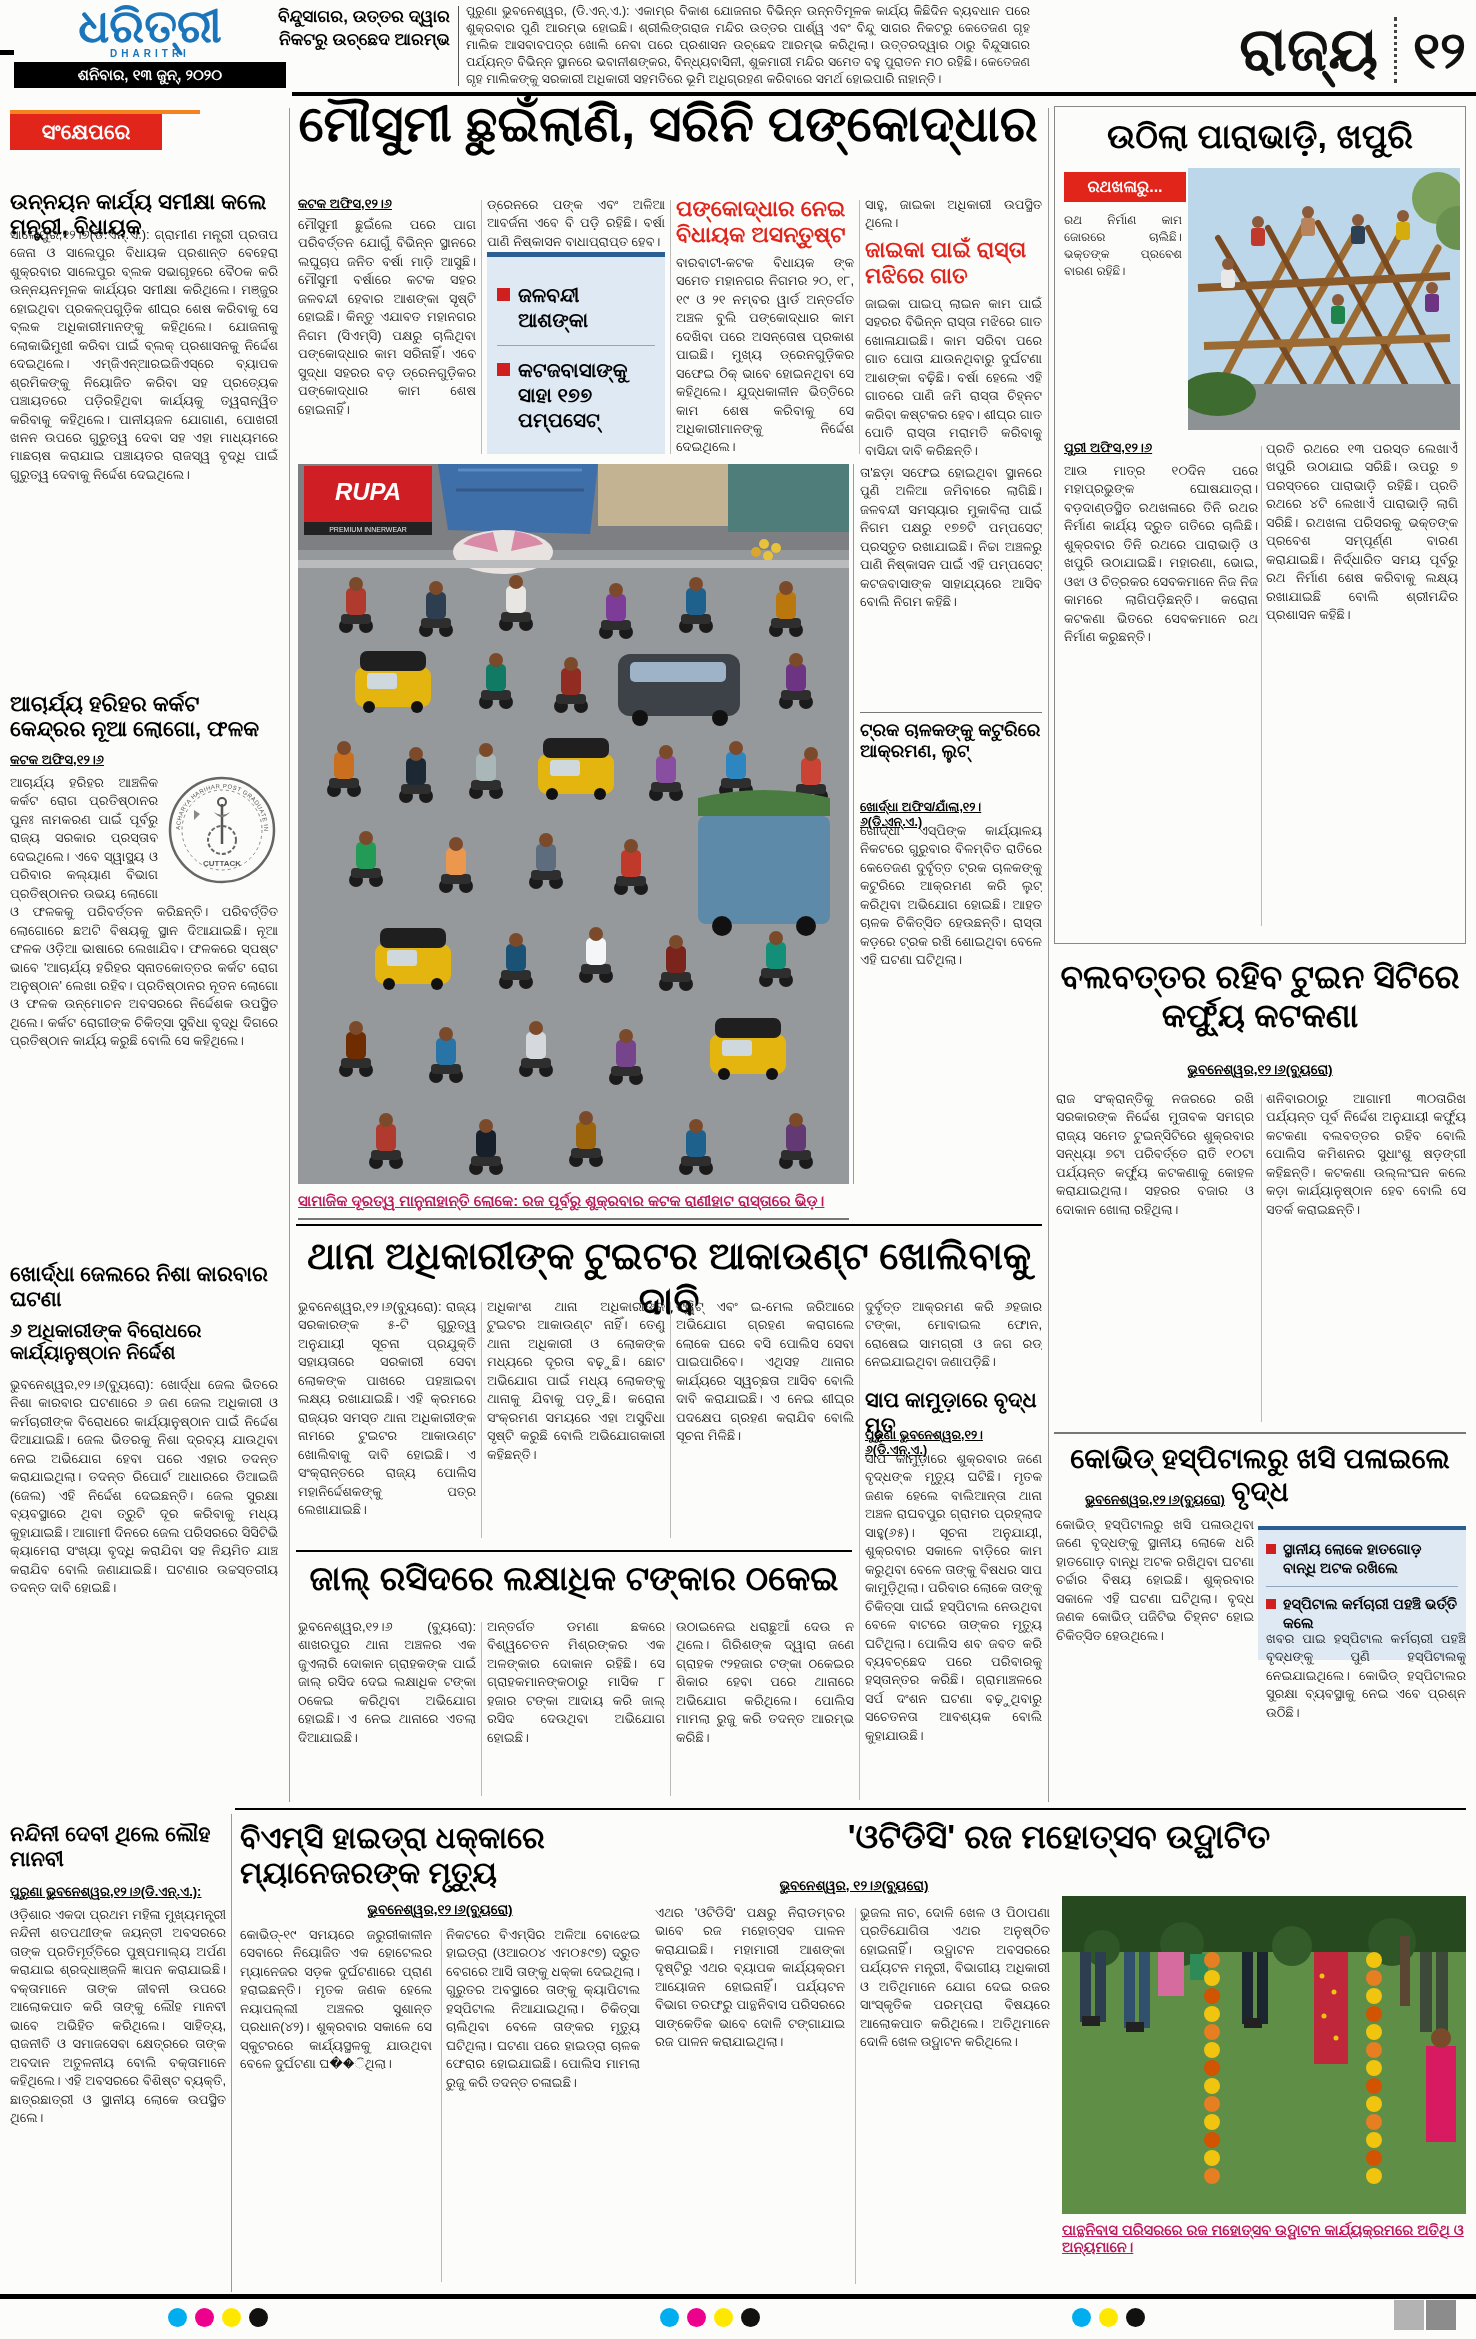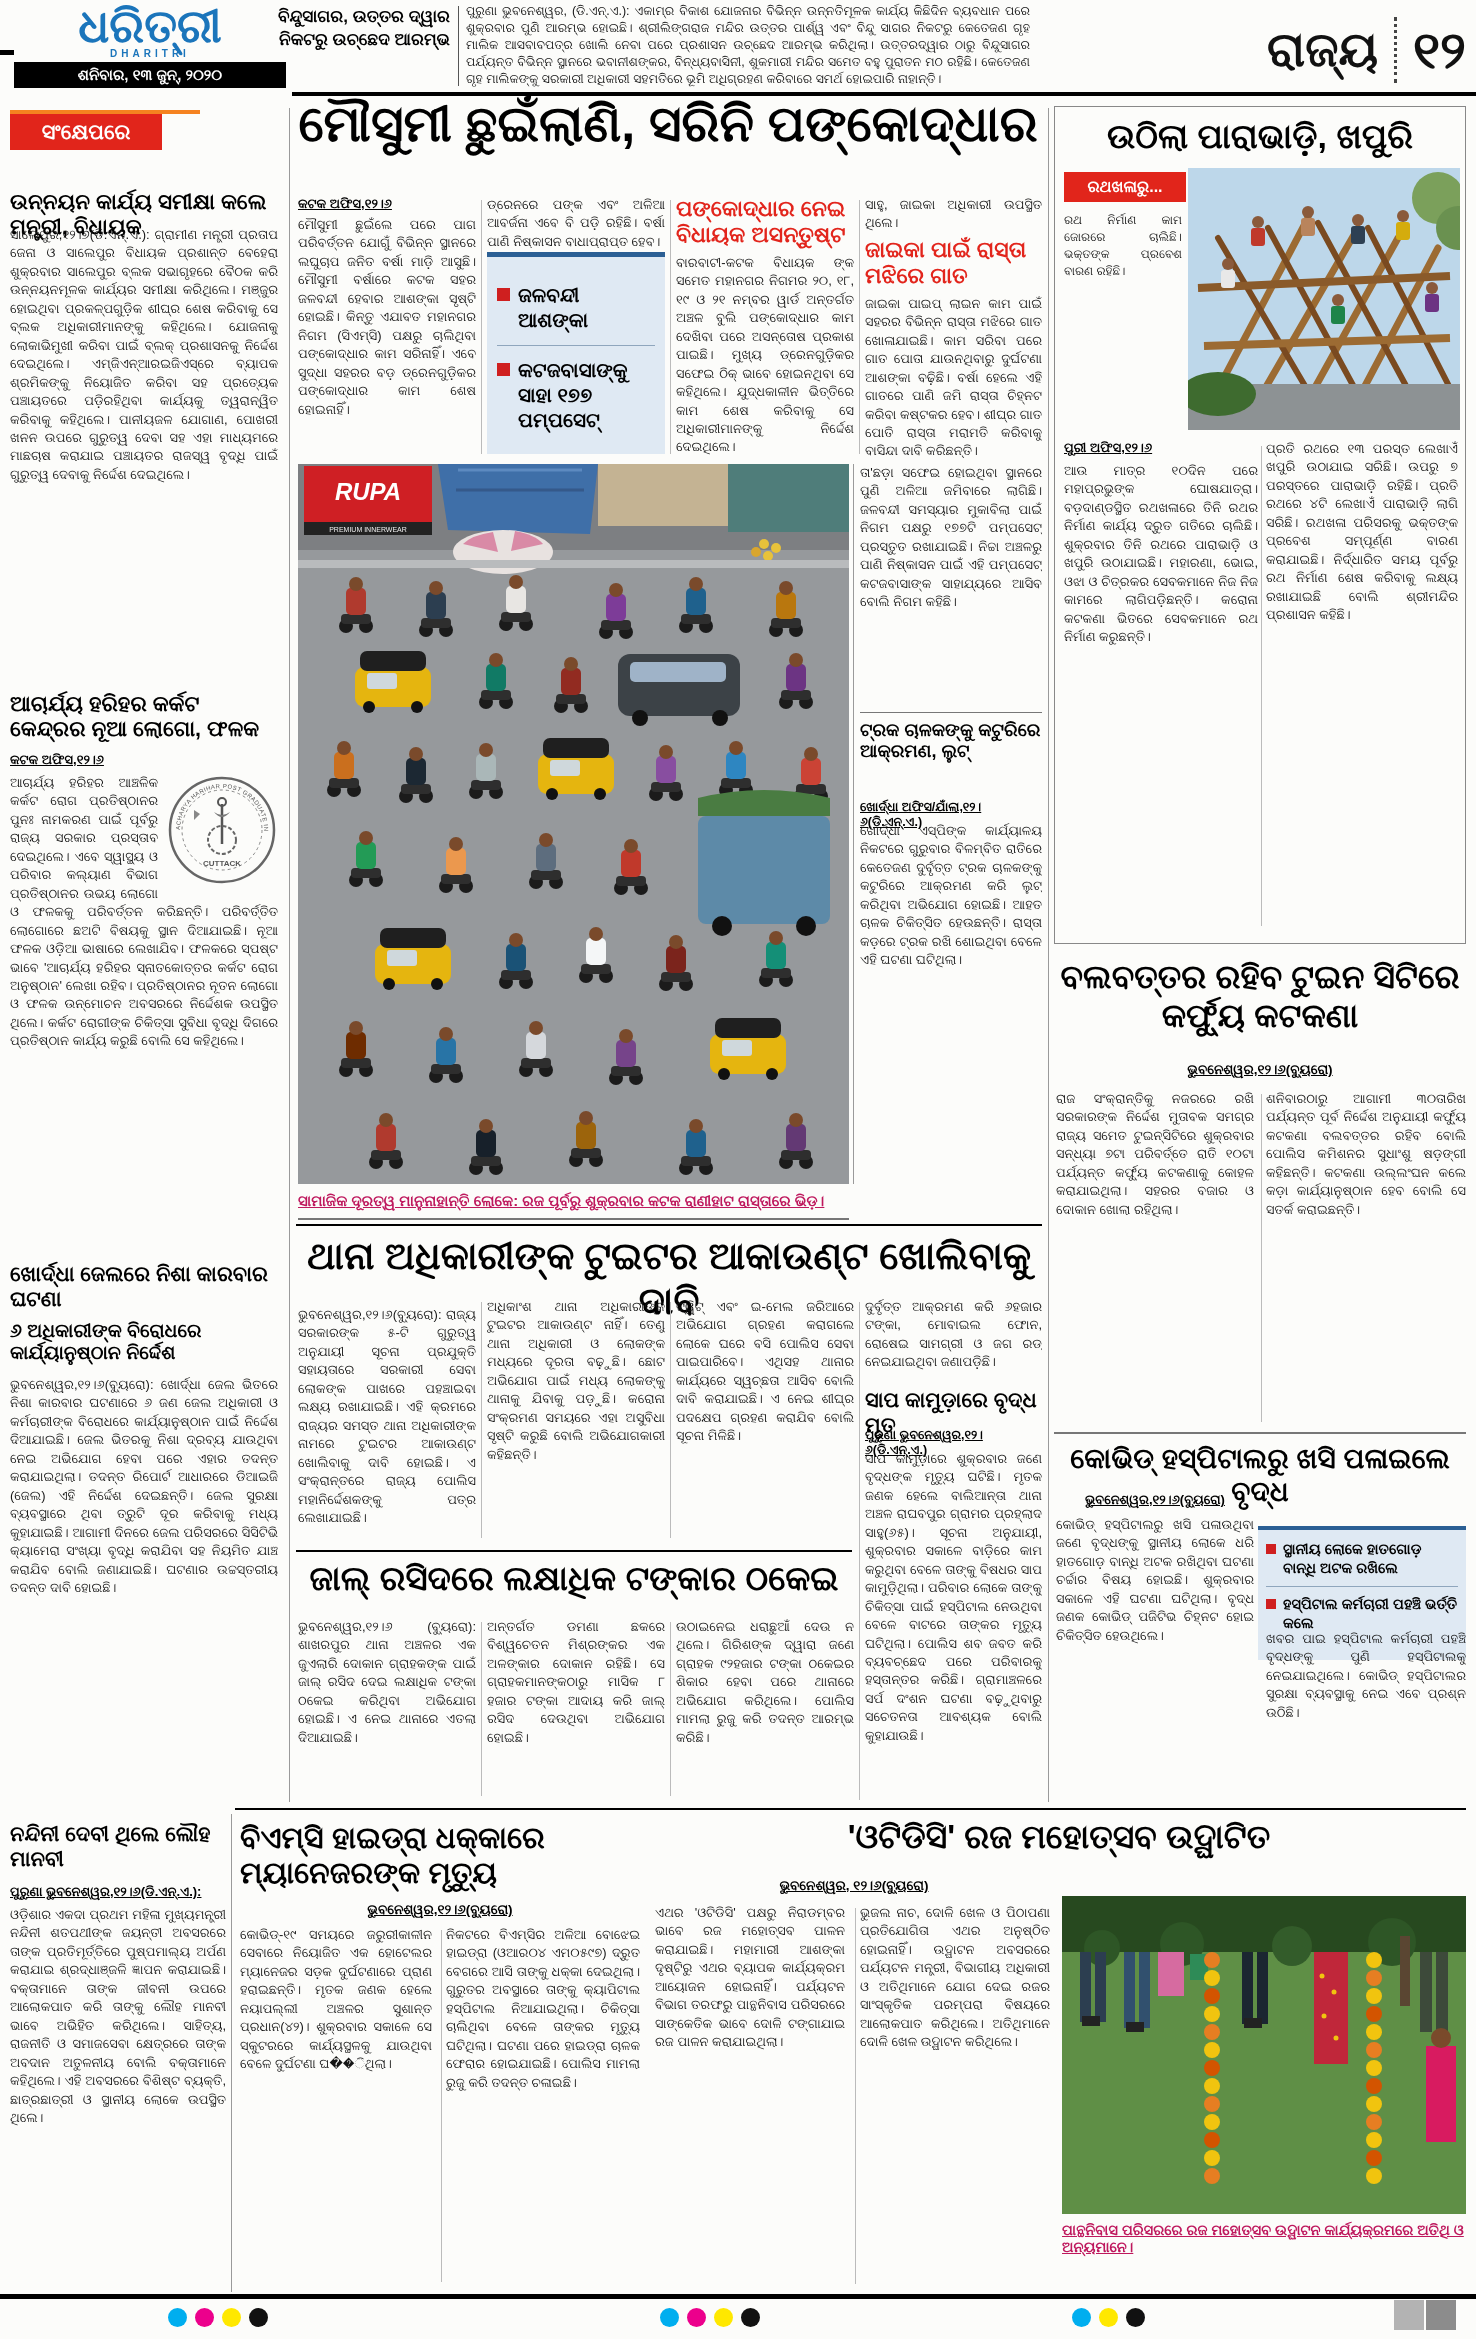--- a/index.html
+++ b/index.html
@@ -38,21 +38,21 @@
     <div class="ctr" style="font-size:46px;font-weight:800;color:#1b75bb;line-height:48px;">ଧରିତ୍ରୀ</div>
     <div class="ctr" style="font-size:10px;font-weight:700;color:#1b75bb;letter-spacing:4px;margin-top:-2px;">DHARITRI</div>
     <div style="background:#000;color:#fff;height:26px;margin-top:3px;display:flex;align-items:center;justify-content:center;font-size:15px;font-weight:700;">ଶନିବାର, ୧୩ ଜୁନ୍, ୨୦୨୦</div>
   </div>
 
   <div class="a hl" style="left:246px;top:6px;width:204px;font-size:17px;text-align:right;line-height:1.35;">ବିନ୍ଦୁସାଗର, ଉତ୍ତର ଦ୍ୱାର ନିକଟରୁ ଉଚ୍ଛେଦ ଆରମ୍ଭ</div>
   <div class="a vrl" style="left:458px;top:6px;height:80px;"></div>
   <div class="a b" style="left:466px;top:3px;width:564px;height:86px;font-size:12.5px;line-height:1.36;">ପୁରୁଣା ଭୁବନେଶ୍ୱର, (ଡି.ଏନ୍.ଏ.): ଏକାମ୍ର ବିକାଶ ଯୋଜନାର ବିଭିନ୍ନ ଉନ୍ନତିମୂଳକ କାର୍ଯ୍ୟ କିଛିଦିନ ବ୍ୟବଧାନ ପରେ ଶୁକ୍ରବାର ପୁଣି ଆରମ୍ଭ ହୋଇଛି। ଶ୍ରୀଲିଙ୍ଗରାଜ ମନ୍ଦିର ଉତ୍ତର ପାର୍ଶ୍ୱ ଏବଂ ବିନ୍ଦୁ ସାଗର ନିକଟରୁ କେତେଜଣ ଗୃହ ମାଲିକ ଆସବାବପତ୍ର ଖୋଲି ନେବା ପରେ ପ୍ରଶାସନ ଉଚ୍ଛେଦ ଆରମ୍ଭ କରିଥିଲା। ଉତ୍ତରଦ୍ୱାର ଠାରୁ ବିନ୍ଦୁସାଗର ପର୍ଯ୍ୟନ୍ତ ବିଭିନ୍ନ ସ୍ଥାନରେ ଭବାନୀଶଙ୍କର, ବିନ୍ଧ୍ୟବାସିନୀ, ଶୁକମାରୀ ମନ୍ଦିର ସମେତ ବହୁ ପୁରାତନ ମଠ ରହିଛି। କେତେଜଣ ଗୃହ ମାଲିକଙ୍କୁ ସରକାରୀ ଅଧିକାରୀ ସହମତିରେ ଭୂମି ଅଧିଗ୍ରହଣ କରିବାରେ ସମର୍ଥ ହୋଇପାରି ନାହାନ୍ତି।</div>
 
   <div class="a" style="left:1130px;top:12px;width:336px;height:76px;display:flex;align-items:center;justify-content:flex-end;gap:16px;">
-    <span style="font-size:48px;font-weight:800;">ରାଜ୍ୟ</span>
+    <span style="font-size:60px;font-weight:800;">ରାଜ୍ୟ</span>
     <span style="border-left:3px dotted #444;height:66px;"></span>
     <span style="font-size:52px;font-weight:800;">୧୨</span>
   </div>
 
   <div class="a hr" style="left:292px;top:92px;width:1184px;height:3.5px;"></div>
 
   <div class="a" style="left:10px;top:110px;width:190px;height:4px;background:#f58220;"></div>
   <div class="a tag" style="left:10px;top:114px;width:152px;height:36px;font-size:21px;">ସଂକ୍ଷେପରେ</div>
 
   <div class="a hl" style="left:10px;top:162px;width:268px;font-size:21.5px;margin-top:28px;">ଉନ୍ନୟନ କାର୍ଯ୍ୟ ସମୀକ୍ଷା କଲେ ମନ୍ତ୍ରୀ, ବିଧାୟକ</div>
@@ -217,21 +217,21 @@
 
   <div class="a vr" style="left:853px;top:464px;height:720px;"></div>
   <div class="a b" style="left:860px;top:464px;width:182px;height:240px;">ତା'ଛଡ଼ା ସଫେଇ ହୋଇଥିବା ସ୍ଥାନରେ ପୁଣି ଅଳିଆ ଜମିବାରେ ଲାଗିଛି। ଜଳବନ୍ଦୀ ସମସ୍ୟାର ମୁକାବିଲା ପାଇଁ ନିଗମ ପକ୍ଷରୁ ୧୭୭ଟି ପମ୍ପସେଟ୍ ପ୍ରସ୍ତୁତ ରଖାଯାଇଛି। ନିଚ୍ଚା ଅଞ୍ଚଳରୁ ପାଣି ନିଷ୍କାସନ ପାଇଁ ଏହି ପମ୍ପସେଟ୍ କଟଜବାସାଙ୍କ ସାହାଯ୍ୟରେ ଆସିବ ବୋଲି ନିଗମ କହିଛି।</div>
   <div class="a hrg" style="left:860px;top:712px;width:182px;height:1px;"></div>
   <div class="a hl" style="left:860px;top:720px;width:182px;font-size:18px;">ଟ୍ରକ ଚାଳକଙ୍କୁ କଟୁରିରେ ଆକ୍ରମଣ, ଲୁଟ୍</div>
   <div class="a dl" style="left:860px;top:800px;width:182px;font-size:12.5px;">ଖୋର୍ଦ୍ଧା ଅଫିସ/ଯାଁଲା,୧୨।୬(ଡି.ଏନ୍.ଏ.)</div>
   <div class="a b" style="left:860px;top:822px;width:182px;height:360px;">ଖୋର୍ଦ୍ଧା ଏସ୍‌ପିଙ୍କ କାର୍ଯ୍ୟାଳୟ ନିକଟରେ ଗୁରୁବାର ବିଳମ୍ବିତ ରାତିରେ କେତେଜଣ ଦୁର୍ବୃତ୍ତ ଟ୍ରକ ଚାଳକଙ୍କୁ କଟୁରିରେ ଆକ୍ରମଣ କରି ଲୁଟ୍ କରିଥିବା ଅଭିଯୋଗ ହୋଇଛି। ଆହତ ଚାଳକ ଚିକିତ୍ସିତ ହେଉଛନ୍ତି। ରାସ୍ତା କଡ଼ରେ ଟ୍ରକ ରଖି ଶୋଇଥିବା ବେଳେ ଏହି ଘଟଣା ଘଟିଥିଲା।</div>
 
   <div class="a hr" style="left:296px;top:1224px;width:746px;height:2px;"></div>
   <div class="a hl ctr" style="left:296px;top:1234px;width:746px;font-size:38px;">ଥାନା ଅଧିକାରୀଙ୍କ ଟୁଇଟର ଆକାଉଣ୍ଟ ଖୋଲିବାକୁ ଦାବି</div>
-  <div class="a b" style="left:298px;top:1298px;width:178px;height:244px;margin-top:8px;">ଭୁବନେଶ୍ୱର,୧୨।୬(ବ୍ୟୁରୋ): ରାଜ୍ୟ ସରକାରଙ୍କ ୫-ଟି ଗୁରୁତ୍ୱ ଅନୁଯାୟୀ ସୂଚନା ପ୍ରଯୁକ୍ତି ସହାୟତାରେ ସରକାରୀ ସେବା ଲୋକଙ୍କ ପାଖରେ ପହଞ୍ଚାଇବା ଲକ୍ଷ୍ୟ ରଖାଯାଇଛି। ଏହି କ୍ରମରେ ରାଜ୍ୟର ସମସ୍ତ ଥାନା ଅଧିକାରୀଙ୍କ ନାମରେ ଟୁଇଟର ଆକାଉଣ୍ଟ ଖୋଲିବାକୁ ଦାବି ହୋଇଛି। ଏ ସଂକ୍ରାନ୍ତରେ ରାଜ୍ୟ ପୋଲିସ ମହାନିର୍ଦ୍ଦେଶକଙ୍କୁ ପତ୍ର ଲେଖାଯାଇଛି।</div>
+  <div class="a b" style="left:298px;top:1298px;width:178px;height:244px;">ଭୁବନେଶ୍ୱର,୧୨।୬(ବ୍ୟୁରୋ): ରାଜ୍ୟ ସରକାରଙ୍କ ୫-ଟି ଗୁରୁତ୍ୱ ଅନୁଯାୟୀ ସୂଚନା ପ୍ରଯୁକ୍ତି ସହାୟତାରେ ସରକାରୀ ସେବା ଲୋକଙ୍କ ପାଖରେ ପହଞ୍ଚାଇବା ଲକ୍ଷ୍ୟ ରଖାଯାଇଛି। ଏହି କ୍ରମରେ ରାଜ୍ୟର ସମସ୍ତ ଥାନା ଅଧିକାରୀଙ୍କ ନାମରେ ଟୁଇଟର ଆକାଉଣ୍ଟ ଖୋଲିବାକୁ ଦାବି ହୋଇଛି। ଏ ସଂକ୍ରାନ୍ତରେ ରାଜ୍ୟ ପୋଲିସ ମହାନିର୍ଦ୍ଦେଶକଙ୍କୁ ପତ୍ର ଲେଖାଯାଇଛି।</div>
   <div class="a b" style="left:487px;top:1298px;width:178px;height:244px;">ଅଧିକାଂଶ ଥାନା ଅଧିକାରୀଙ୍କ ଟୁଇଟର ଆକାଉଣ୍ଟ ନାହିଁ। ତେଣୁ ଥାନା ଅଧିକାରୀ ଓ ଲୋକଙ୍କ ମଧ୍ୟରେ ଦୂରତା ବଢ଼ୁଛି। ଛୋଟ ଅଭିଯୋଗ ପାଇଁ ମଧ୍ୟ ଲୋକଙ୍କୁ ଥାନାକୁ ଯିବାକୁ ପଡ଼ୁଛି। କରୋନା ସଂକ୍ରମଣ ସମୟରେ ଏହା ଅସୁବିଧା ସୃଷ୍ଟି କରୁଛି ବୋଲି ଅଭିଯୋଗକାରୀ କହିଛନ୍ତି।</div>
   <div class="a b" style="left:676px;top:1298px;width:178px;height:244px;">ଟ୍ୱିଟ୍ ଏବଂ ଇ-ମେଲ ଜରିଆରେ ଅଭିଯୋଗ ଗ୍ରହଣ କରାଗଲେ ଲୋକେ ଘରେ ବସି ପୋଲିସ ସେବା ପାଇପାରିବେ। ଏଥିସହ ଥାନାର କାର୍ଯ୍ୟରେ ସ୍ୱଚ୍ଛତା ଆସିବ ବୋଲି ଦାବି କରାଯାଇଛି। ଏ ନେଇ ଶୀଘ୍ର ପଦକ୍ଷେପ ଗ୍ରହଣ କରାଯିବ ବୋଲି ସୂଚନା ମିଳିଛି।</div>
   <div class="a vr" style="left:481px;top:1302px;height:236px;border-color:#bbb;"></div>
   <div class="a vr" style="left:670px;top:1302px;height:236px;border-color:#bbb;"></div>
   <div class="a vr" style="left:859px;top:1302px;height:498px;border-color:#bbb;"></div>
 
   <div class="a b" style="left:865px;top:1298px;width:177px;height:74px;">ଦୁର୍ବୃତ୍ତ ଆକ୍ରମଣ କରି ୬ହଜାର ଟଙ୍କା, ମୋବାଇଲ ଫୋନ, ରୋଷେଇ ସାମଗ୍ରୀ ଓ ଜଗ ରଡ୍ ନେଇଯାଇଥିବା ଜଣାପଡ଼ିଛି।</div>
   <div class="a hl" style="left:865px;top:1388px;width:177px;font-size:21px;">ସାପ କାମୁଡ଼ାରେ ବୃଦ୍ଧ ମୃତ</div>
   <div class="a dl" style="left:865px;top:1428px;width:177px;font-size:12.5px;">ପୁରୁଣା ଭୁବନେଶ୍ୱର,୧୨।୬(ଡି.ଏନ୍.ଏ.)</div>
   <div class="a b" style="left:865px;top:1450px;width:177px;height:350px;">ସାପ କାମୁଡ଼ାରେ ଶୁକ୍ରବାର ଜଣେ ବୃଦ୍ଧଙ୍କ ମୃତ୍ୟୁ ଘଟିଛି। ମୃତକ ଜଣକ ହେଲେ ବାଲିଆନ୍ତା ଥାନା ଅଞ୍ଚଳ ରାଘବପୁର ଗ୍ରାମର ପ୍ରହ୍ଲାଦ ସାହୁ(୬୫)। ସୂଚନା ଅନୁଯାୟୀ, ଶୁକ୍ରବାର ସକାଳେ ବାଡ଼ିରେ କାମ କରୁଥିବା ବେଳେ ତାଙ୍କୁ ବିଷଧର ସାପ କାମୁଡ଼ିଥିଲା। ପରିବାର ଲୋକେ ତାଙ୍କୁ ଚିକିତ୍ସା ପାଇଁ ହସ୍ପିଟାଲ ନେଉଥିବା ବେଳେ ବାଟରେ ତାଙ୍କର ମୃତ୍ୟୁ ଘଟିଥିଲା। ପୋଲିସ ଶବ ଜବତ କରି ବ୍ୟବଚ୍ଛେଦ ପରେ ପରିବାରକୁ ହସ୍ତାନ୍ତର କରିଛି। ଗ୍ରାମାଞ୍ଚଳରେ ସର୍ପ ଦଂଶନ ଘଟଣା ବଢ଼ୁଥିବାରୁ ସଚେତନତା ଆବଶ୍ୟକ ବୋଲି କୁହାଯାଉଛି।</div>

